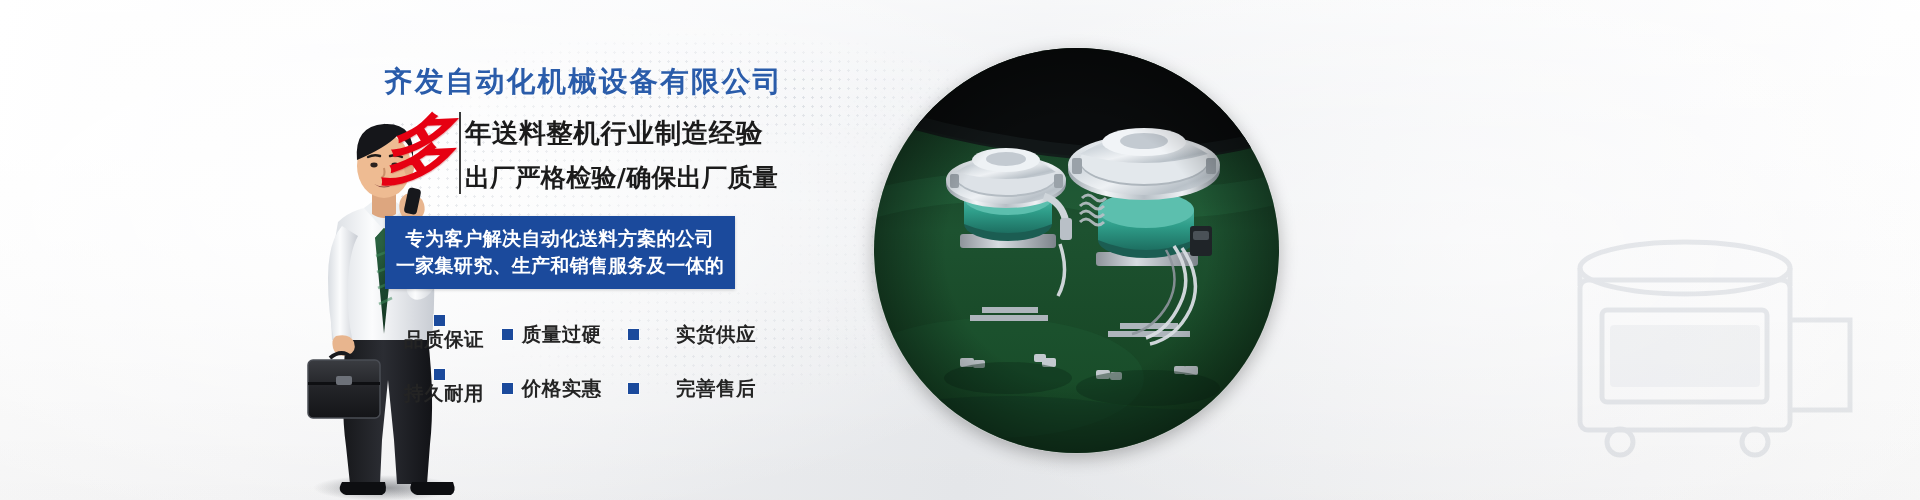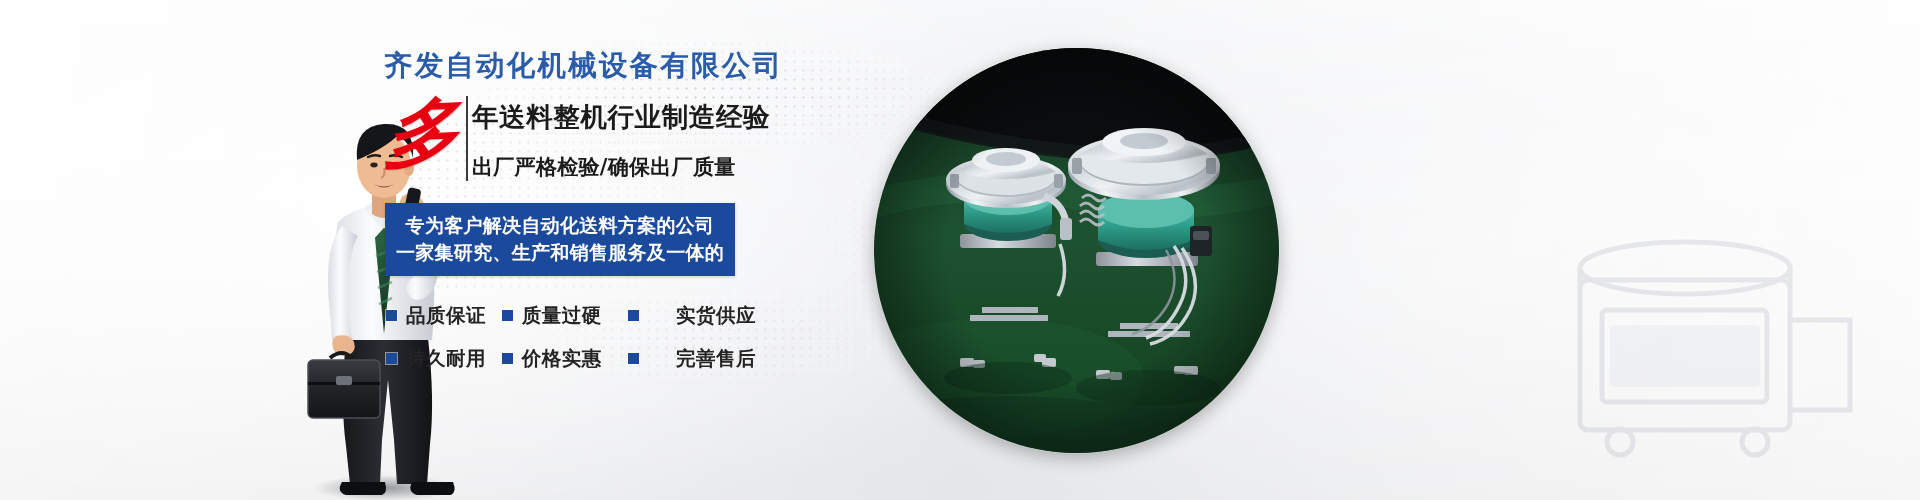--- a/index.html
+++ b/index.html
@@ -48,21 +48,21 @@
   .ghost-machine {
     position:absolute; right:40px; bottom:40px; width:330px; height:300px;
     opacity:.22; filter:blur(.4px); pointer-events:none;
   }
 
   
   .man { position:absolute; left:290px; bottom:0; width:190px; height:390px; }
   .man svg { display:block; width:100%; height:100%; }
 
   
-  .copy { position:absolute; left:378px; top:50px; width:400px; }
+  .copy { position:absolute; left:378px; top:66px; width:400px; }
 
   .company-title {
     font-size:28.5px; font-weight:700; letter-spacing:2.2px;
     color:#2a5caa; white-space:nowrap; line-height:1.1;
     text-shadow:0 1px 0 rgba(255,255,255,.7);
     margin-left:6px;
   }
 
   .slogan-row { display:flex; align-items:flex-start; margin-top:15px; }
 
@@ -74,40 +74,40 @@
     text-shadow:1px 1px 1px rgba(180,0,10,.25);
     margin-top:2px;
   }
 
   .slogan-lines { border-left:2px solid #3a3a3a; padding-left:4px; padding-top:4px; }
   .slogan-line1 {
     font-size:26.5px; font-weight:700; color:#1b1b1b; letter-spacing:.6px;
     line-height:1.26; white-space:nowrap;
   }
   .slogan-line2 {
-    font-size:21px; font-weight:700; color:#1b1b1b; letter-spacing:.3px;
-    line-height:1.3; white-space:nowrap; margin-top:20px;
+    font-size:25px; font-weight:700; color:#1b1b1b; letter-spacing:.3px;
+    line-height:1.3; white-space:nowrap; margin-top:12px;
   }
 
   .blue-box {
     margin-top:22px; margin-left:7px; width:350px;
     background:#1b4a9c; color:#fff; padding:9px 0 10px 0;
     text-align:center; box-shadow:0 1px 3px rgba(0,0,0,.18);
   }
   .blue-box div {
     font-size:19px; font-weight:700; line-height:1.42; letter-spacing:.3px;
     white-space:nowrap;
   }
 
   .features { margin-top:26px; margin-left:8px; width:370px; }
   .feat-row { display:flex; margin-bottom:16px; }
   .feat {
     display:flex; align-items:center; white-space:nowrap;
   }
-  .feat:nth-child(1){ width:122px; }
+  .feat:nth-child(1){ width:122px;flex-direction:column; }
   .feat:nth-child(2){ width:133px; }
   .feat:nth-child(3){ width:auto;gap:28px; }
   .bullet {
     width:11px; height:11px; background:#1b4a9c; margin-right:9px; flex:0 0 auto;
     box-shadow:0 0 0 1px rgba(255,255,255,.5);
   }
   .feat-label { font-size:19.5px; font-weight:700; color:#242424; letter-spacing:.5px; }
 
   
   .photo-wrap {

